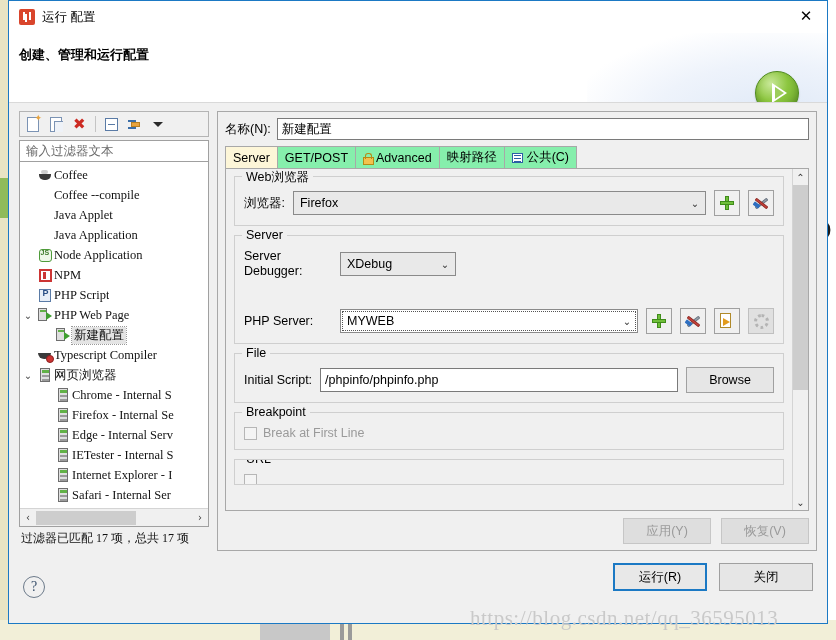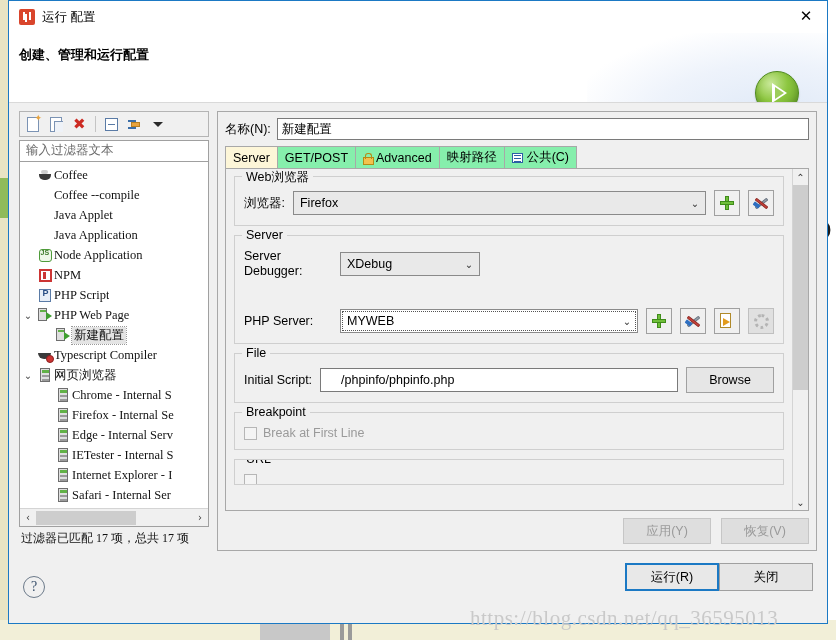--- a/index.html
+++ b/index.html
@@ -214,21 +214,21 @@
   }
 
   .filter-box {
     margin-top: 3px; height: 22px; flex: none;
     border: 1px solid #a0a0a0; background: #ffffff;
     display: flex; align-items: center; padding: 0 4px;
   }
   .filter-box input {
     border: 0; outline: 0; width: 100%;
     font-size: 12.5px; color: #666;
-    font-family: Liberation Mono, monospace;
+    font-family: Liberation Sans, sans-serif;
     background: transparent;
   }
   .filter-box input::placeholder { color: #6b6b6b; }
 
   .tree-wrap {
     flex: 1; border: 1px solid #a0a0a0; border-top: 0;
     background: #ffffff; overflow: hidden;
     display: flex; flex-direction: column; min-height: 0;
   }
   .tree {
@@ -514,21 +514,21 @@
     border-bottom: 4px solid transparent;
   }
   .ic-gear {
     position: absolute; left: 5px; top: 5px; width: 15px; height: 15px;
     border-radius: 50%; border: 3px dotted #b4b4b4;
     box-sizing: border-box;
   }
 
   .text-input {
     flex: 1; height: 24px; border: 1px solid #7a7a7a; background: #ffffff;
-    font-size: 12.5px; color: #000; padding: 0 20px; outline: 0; min-width: 0;
+    font-size: 12.5px; color: #000; padding: 0 4px; outline: 0; min-width: 0;
     font-family: "Liberation Sans", sans-serif;
   }
   .btn {
     height: 26px; min-width: 88px; padding: 0 12px;
     border: 1px solid #a0a0a0; background: #e6e6e6;
     font-size: 12.5px; color: #000; cursor: default;
     font-family: "Liberation Sans", sans-serif;
   }
   .btn.disabled { color: #9a9a9a; background: #dedede; border-color: #c6c6c6; }
   .btn.default {
@@ -555,21 +555,21 @@
   }
   .help-icon {
     width: 22px; height: 22px; border-radius: 50%;
     border: 1px solid #6c7a8a; color: #39506b;
     display: flex; align-items: center; justify-content: center;
     font-size: 14px; flex: none; cursor: default;
     font-family: "Liberation Serif", serif;
   }
   .footer-buttons {
     position: absolute; right: 14px; top: 12px;
-    display: flex; 
+    display: flex; gap: 12px;
   }
   .footer-buttons .btn { min-width: 94px; height: 28px; }
 </style>
 </head>
 <body>
 
 <div id="backdrop">
   <div class="bg-leftbar"></div>
   <div class="bg-leftbar2"></div>
   <div class="bg-green"></div>
@@ -832,21 +832,21 @@
                   </span>
                 </span>
             </div>
           </div>
 
           <div class="group">
             <span class="glabel">Server</span>
 
             <div class="field-row" style="margin-bottom:29px;">
               <span class="field-label" style="width:88px; white-space:normal; line-height:15px;">Server Debugger:</span>
-              <div class="combo" style="width:140px;">
+              <div class="combo" style="width:116px;">
                 <span class="cval">XDebug</span>
                 <span class="carrow">⌄</span>
               </div>
             </div>
 
             <div class="field-row">
               <span class="field-label" style="width:88px;">PHP Server:</span>
               <div class="combo white focused" style="flex:1;">
                 <span class="cval">MYWEB</span>
                 <span class="carrow">⌄</span>

